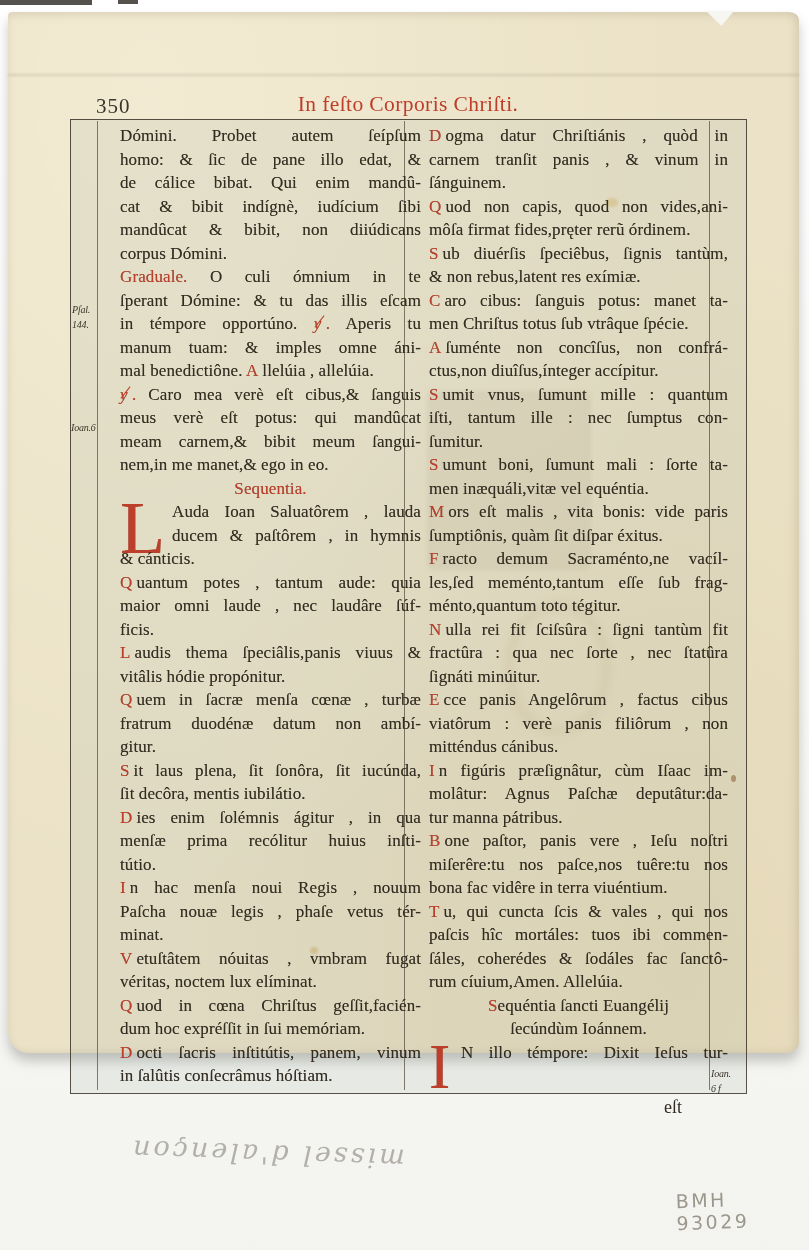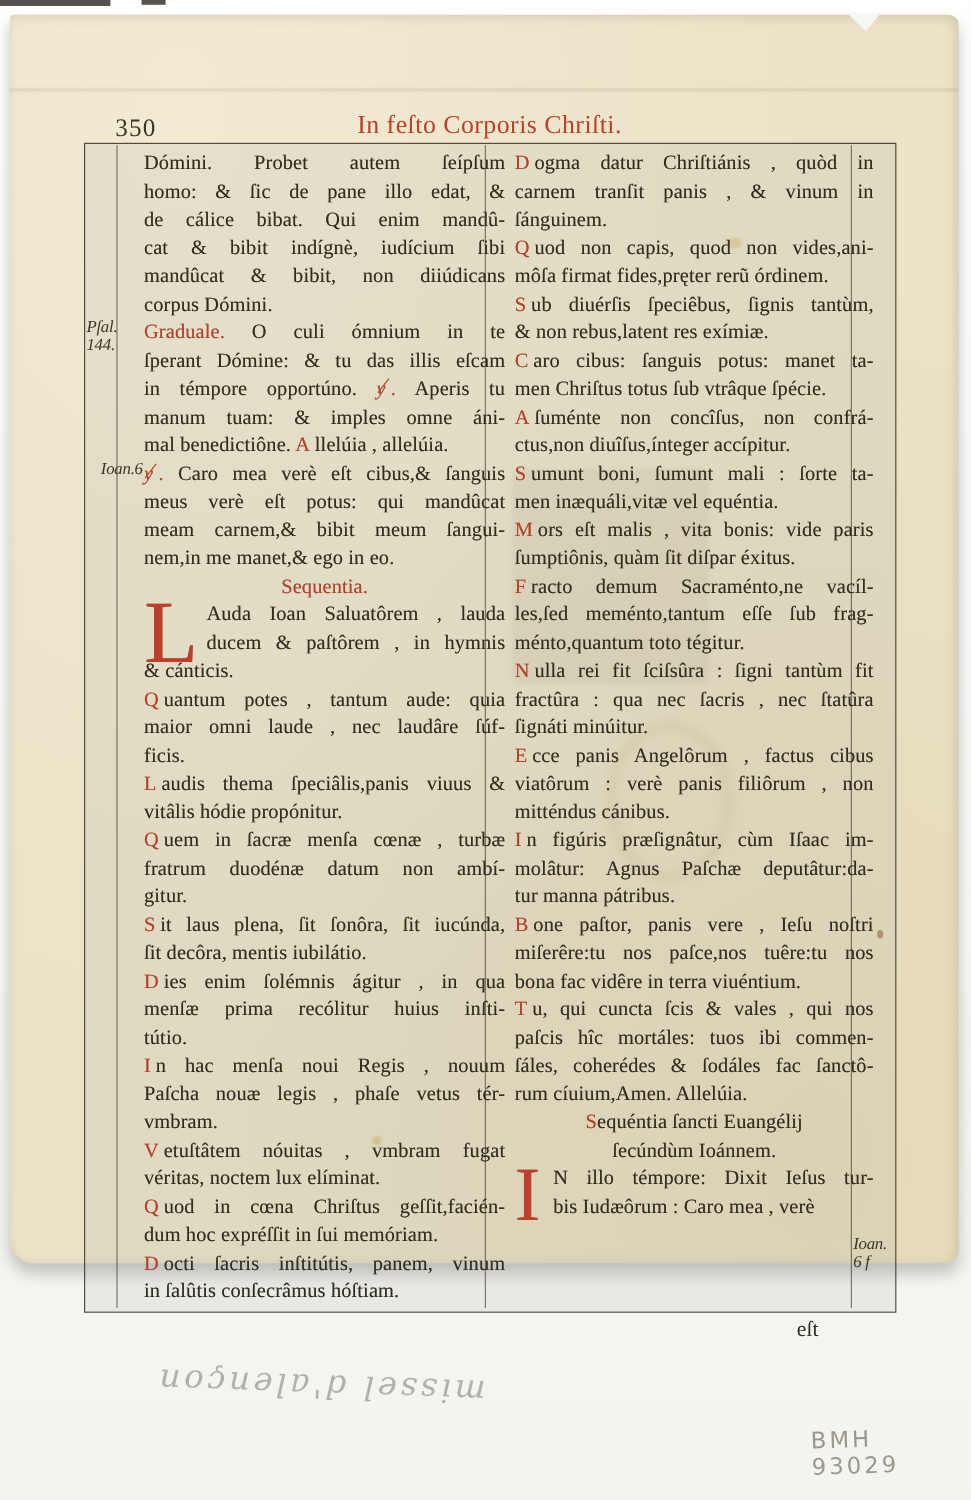--- a/index.html
+++ b/index.html
@@ -69,24 +69,24 @@
   .init{margin-right:4px;}
   .block{overflow:visible;}
   .dropcap{float:left;color:var(--red);width:46px;height:47px;font-size:74px;line-height:56px;
     margin:0 6px 0 0;overflow:visible;}
   .dropcap.narrow{width:26px;font-size:64px;line-height:52px;}
   .versicle{position:relative;display:inline-block;color:var(--red);font-style:italic;width:12px;}
   .vslash{position:absolute;left:-2px;top:9px;width:15px;border-top:1.6px solid var(--red);
     transform:rotate(-52deg);}
 
   
-  .margin-note{position:absolute;font-style:italic;font-size:14px;line-height:15px;
-    color:#3b352c;letter-spacing:-.2px;}
+  .margin-note{position:absolute;font-style:italic;font-size:10px;line-height:15px;
+    color:#3b352c;letter-spacing:-.2px;margin-top:36px;}
   #note-psal{left:64px;top:254px;width:26px;}
-  #note-ioan6{left:76px;top:372px;width:30px;}
+  #note-ioan6{left:63px;top:372px;width:30px;}
   #note-ioan6f{left:703px;top:1018px;width:34px;}
 
   
   #catchword{position:absolute;left:630px;top:1085px;width:70px;text-align:center;font-size:18px;}
   #handwritten-note{position:absolute;left:60px;top:1088px;width:400px;height:70px;
     transform:rotate(182deg);font-style:italic;font-size:27px;letter-spacing:3px;
     color:#7d7970;opacity:.55;font-family:"DejaVu Serif",serif;text-align:center;}
   #shelfmark{position:absolute;left:668px;top:1176px;font-size:19px;letter-spacing:2.5px;
     color:var(--pencil);opacity:.85;transform:rotate(-2deg);
     font-family:"DejaVu Sans","Liberation Sans",sans-serif;}
@@ -175,21 +175,21 @@
         <div class="line last"><span class="">ſit decôra, mentis iubilátio.</span></div>
       </div>
       <div class="block">
         <div class="line"><span class="seg-r init">D</span><span class="">ies enim ſolémnis ágitur , in qua</span></div>
         <div class="line"><span class="">menſæ prima recólitur huius inſti-</span></div>
         <div class="line last"><span class="">tútio.</span></div>
       </div>
       <div class="block">
         <div class="line"><span class="seg-r init">I</span><span class="">n hac menſa noui Regis , nouum</span></div>
         <div class="line"><span class="">Paſcha nouæ legis , phaſe vetus tér-</span></div>
-        <div class="line last"><span class="">vmbram.</span></div>
+        <div class="line last"><span class="">minat.</span></div>
       </div>
       <div class="block">
         <div class="line"><span class="seg-r init">V</span><span class="">etuſtâtem nóuitas , vmbram fugat</span></div>
         <div class="line last"><span class="">véritas, noctem lux elíminat.</span></div>
       </div>
       <div class="block">
         <div class="line"><span class="seg-r init">Q</span><span class="">uod in cœna Chriſtus geſſit,facién-</span></div>
         <div class="line last"><span class="">dum hoc expréſſit in ſui memóriam.</span></div>
       </div>
       <div class="block">
@@ -213,35 +213,40 @@
       </div>
       <div class="block">
         <div class="line"><span class="seg-r init">C</span><span class="">aro cibus: ſanguis potus: manet ta-</span></div>
         <div class="line last"><span class="">men Chriſtus totus ſub vtrâque ſpécie.</span></div>
       </div>
       <div class="block">
         <div class="line"><span class="seg-r init">A</span><span class="">ſuménte non concîſus, non confrá-</span></div>
         <div class="line last"><span class="">ctus,non diuîſus,ínteger accípitur.</span></div>
       </div>
       <div class="block">
+        <div class="line"><span class="seg-r init">S</span><span class="">umit vnus, ſumunt mille : quantum</span></div>
+        <div class="line"><span class="">iſti, tantum ille :  nec ſumptus con-</span></div>
+        <div class="line last"><span class="">ſumitur.</span></div>
+      </div>
+      <div class="block">
         <div class="line"><span class="seg-r init">S</span><span class="">umunt boni, ſumunt mali : ſorte ta-</span></div>
         <div class="line last"><span class="">men inæquáli,vitæ vel equéntia.</span></div>
       </div>
       <div class="block">
         <div class="line"><span class="seg-r init">M</span><span class="">ors eſt malis , vita bonis: vide paris</span></div>
         <div class="line last"><span class="">ſumptiônis, quàm ſit diſpar éxitus.</span></div>
       </div>
       <div class="block">
         <div class="line"><span class="seg-r init">F</span><span class="">racto demum Sacraménto,ne vacíl-</span></div>
         <div class="line"><span class="">les,ſed meménto,tantum eſſe ſub frag-</span></div>
         <div class="line last"><span class="">ménto,quantum toto tégitur.</span></div>
       </div>
       <div class="block">
         <div class="line"><span class="seg-r init">N</span><span class="">ulla rei fit ſciſsûra : ſigni tantùm fit</span></div>
-        <div class="line"><span class="">fractûra : qua nec ſacris , nec ſtatûra</span></div>
+        <div class="line"><span class="">fractûra : qua nec ſorte , nec ſtatûra</span></div>
         <div class="line last"><span class="">ſignáti minúitur.</span></div>
       </div>
       <div class="block">
         <div class="line"><span class="seg-r init">E</span><span class="">cce panis Angelôrum , factus cibus</span></div>
         <div class="line"><span class="">viatôrum :  verè panis filiôrum , non</span></div>
         <div class="line last"><span class="">mitténdus cánibus.</span></div>
       </div>
       <div class="block">
         <div class="line"><span class="seg-r init">I</span><span class="">n figúris præſignâtur, cùm Iſaac im-</span></div>
         <div class="line"><span class="">molâtur: Agnus Paſchæ deputâtur:da-</span></div>
@@ -258,20 +263,19 @@
         <div class="line"><span class="">ſáles, coherédes &amp; ſodáles fac ſanctô-</span></div>
         <div class="line last"><span class="">rum cíuium,Amen. Allelúia.</span></div>
       </div>
       <div class="block">
         <div class="line center"><span class="seg-r">S</span><span class="">equéntia ſancti Euangélij</span></div>
         <div class="line last center"><span class="">ſecúndùm Ioánnem.</span></div>
       </div>
       <div class="block">
         <span class="dropcap narrow">I</span>
         <div class="line"><span class="">N illo témpore: Dixit Ieſus tur-</span></div>
-        <div class="line last"><span class="">bis Iudæôrum : Caro mea , verè</span></div>
       </div>
     </div>
 
   <div id="catchword">eſt</div>
   <div id="handwritten-note">missel d'alençon</div>
   <div id="shelfmark">BMH 93029</div>
 </div>
 
 </body></html>

